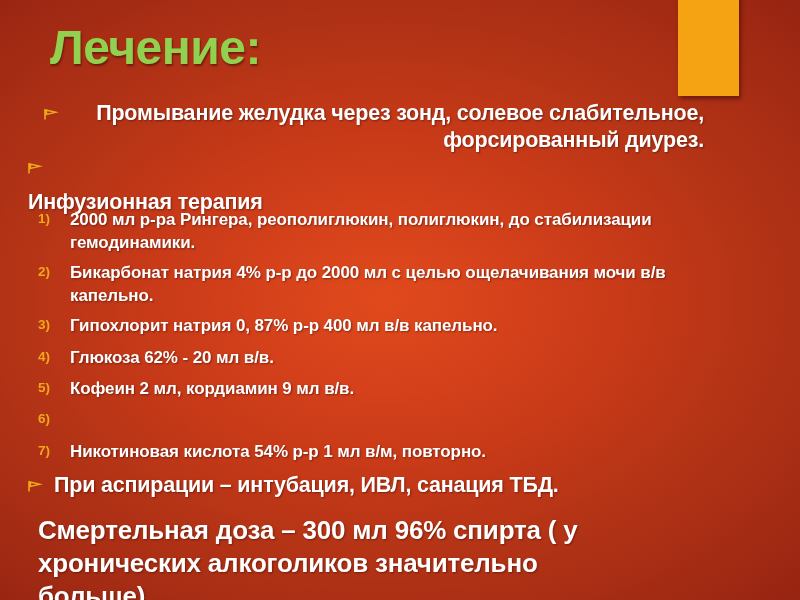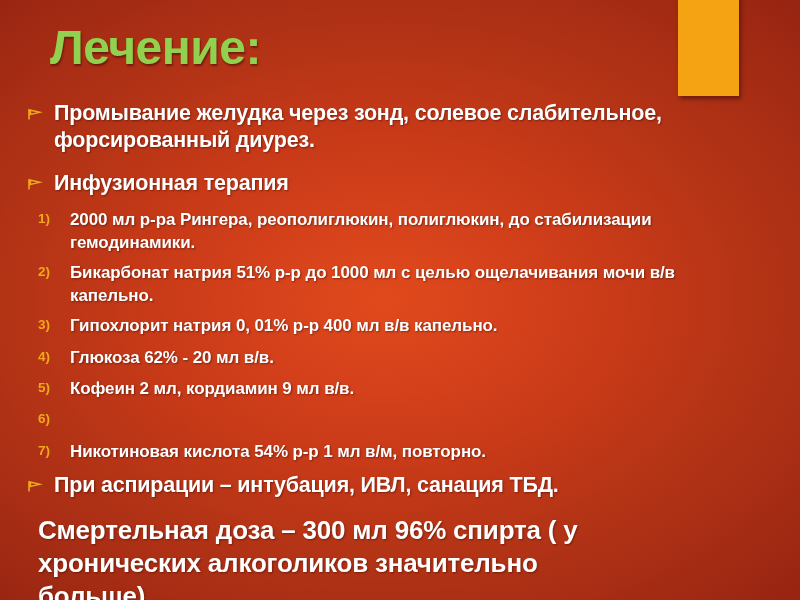--- a/index.html
+++ b/index.html
@@ -119,55 +119,55 @@
 </style>
 </head>
 <body>
 
 <div id="slide">
 
   <div id="accent-rect"></div>
 
   <div id="title">Лечение:</div>
 
-  <div class="lvl1" style="left:28px; top:100px; width:660px;">
+  <div class="lvl1" style="left:44px; top:100px; width:660px;text-align:right;">
     <span class="marker">
       <svg class="pennant" width="16" height="11" viewBox="0 0 16 11" aria-hidden="true">
         <path d="M1 0 L15 3.3 L1 6.6 Z" fill="#f0a818"></path>
         <path d="M1 0 L1 10.5" stroke="#f0a818" stroke-width="1.6"></path>
         <path d="M3.2 2.2 L9 3.3 L3.2 4.4 Z" fill="#8c3a10"></path>
       </svg>
     </span>
     <span class="body txt">Промывание желудка через зонд, солевое слабительное, форсированный диурез.</span>
   </div>
 
-  <div class="lvl1" style="left:28px; top:170px; width:660px;">
+  <div class="lvl1" style="left:28px; top:154px; width:660px;flex-direction:column;">
     <span class="marker">
       <svg class="pennant" width="16" height="11" viewBox="0 0 16 11" aria-hidden="true">
         <path d="M1 0 L15 3.3 L1 6.6 Z" fill="#f0a818"></path>
         <path d="M1 0 L1 10.5" stroke="#f0a818" stroke-width="1.6"></path>
         <path d="M3.2 2.2 L9 3.3 L3.2 4.4 Z" fill="#8c3a10"></path>
       </svg>
     </span>
     <span class="body txt">Инфузионная терапия</span>
   </div>
 
   <div class="lvl2" style="left:38px; top:209px; width:690px;">
     <span class="num">1)</span>
     <span class="body txt">2000 мл р-ра Рингера, реополиглюкин, полиглюкин, до стабилизации гемодинамики.</span>
   </div>
 
   <div class="lvl2" style="left:38px; top:262px; width:690px;">
     <span class="num">2)</span>
-    <span class="body txt">Бикарбонат натрия 51% р-р до 1000 мл с целью ощелачивания мочи в/в капельно.</span>
+    <span class="body txt">Бикарбонат натрия 4% р-р до 2000 мл с целью ощелачивания мочи в/в капельно.</span>
   </div>
 
   <div class="lvl2" style="left:38px; top:315px; width:690px;">
     <span class="num">3)</span>
-    <span class="body txt">Гипохлорит натрия 0, 01% р-р 400 мл в/в капельно.</span>
+    <span class="body txt">Гипохлорит натрия 0, 87% р-р 400 мл в/в капельно.</span>
   </div>
 
   <div class="lvl2" style="left:38px; top:347px; width:690px;">
     <span class="num">4)</span>
     <span class="body txt">Глюкоза 62% - 20 мл в/в.</span>
   </div>
 
   <div class="lvl2" style="left:38px; top:378px; width:690px;">
     <span class="num">5)</span>
     <span class="body txt">Кофеин 2 мл, кордиамин 9 мл в/в.</span>

